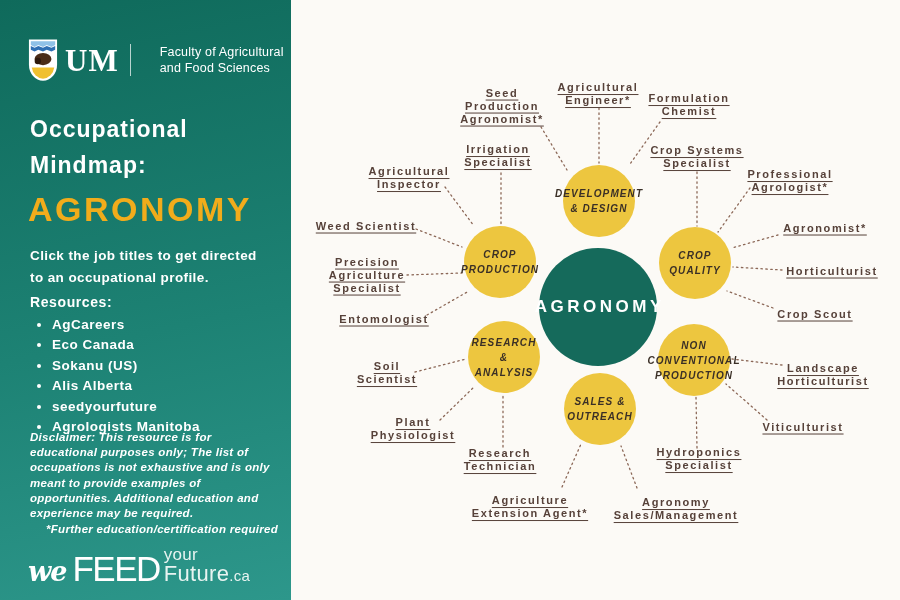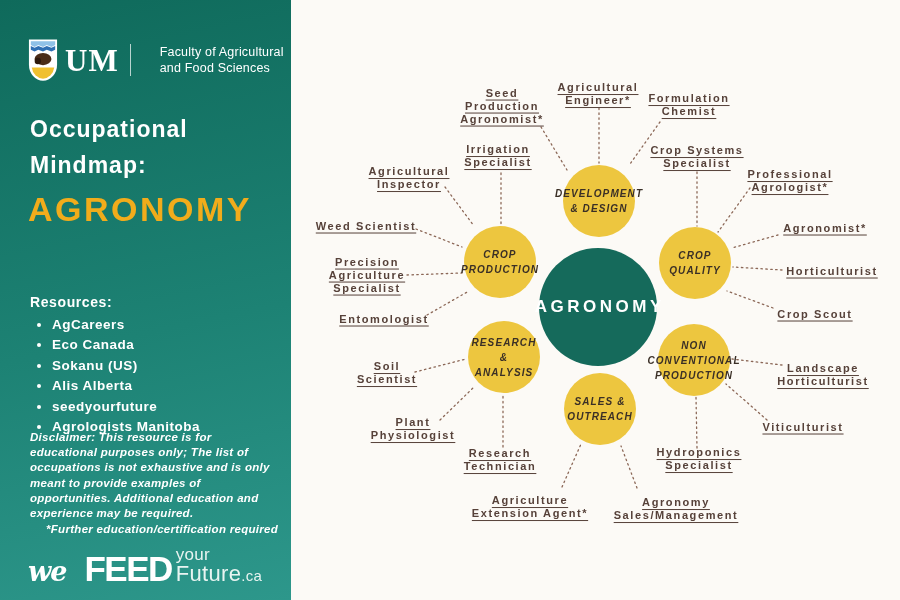--- a/index.html
+++ b/index.html
@@ -49,22 +49,22 @@
   .footnote{
     position:absolute;left:30px;top:507px;width:250px;margin:16px;
     font-style:italic;font-size:11.5px;font-weight:600;letter-spacing:.3px;
   }
   .wefeed{position:absolute;left:28px;top:546px;display:flex;align-items:flex-end;}
   .wefeed .we{
     font-family:"DejaVu Serif", serif;font-style:italic;font-weight:700;
     font-size:27px;line-height:.9;color:#fff;letter-spacing:-1px;
   }
   .wefeed .feed{
-    font-size:35px;font-weight:700;line-height:.82;color:#fff;letter-spacing:-1.5px;
-    margin-left:18px;
+    font-size:35px;font-weight:400;line-height:.82;color:#fff;letter-spacing:-1.5px;
+    margin-left:6px;
   }
   .wefeed .yf{display:flex;flex-direction:column;margin-left:4px;color:#e8f4f1;}
   .wefeed .your{font-size:17px;line-height:1;margin-bottom:1px;letter-spacing:.3px;}
   .wefeed .future{font-size:22px;font-weight:400;line-height:.9;letter-spacing:.3px;}
   .wefeed .ca{font-size:15px;}
   
   .mindmap{position:absolute;inset:0;z-index:1;}
   .connector-layer{position:absolute;inset:0;pointer-events:none;}
   .connector-layer line{
     stroke:#86604f;stroke-width:1.3;stroke-dasharray:1.5 3.4;stroke-linecap:round;opacity:.95;
@@ -256,20 +256,21 @@
     </span>
   </div>
 
   <h1 class="side-title">
     <span>Occupational</span><br>
     <span>Mindmap:</span>
   </h1>
 
   <div class="program-title">AGRONOMY</div>
 
+  <p class="instruction">Click the job titles to get directed to an occupational profile.</p>
 
   <div class="resources">
     <div class="resources-label">Resources:</div>
     <ul>
         <li>AgCareers</li>
         <li>Eco Canada</li>
         <li>Sokanu (US)</li>
         <li>Alis Alberta</li>
         <li>seedyourfuture</li>
         <li>Agrologists Manitoba</li>

